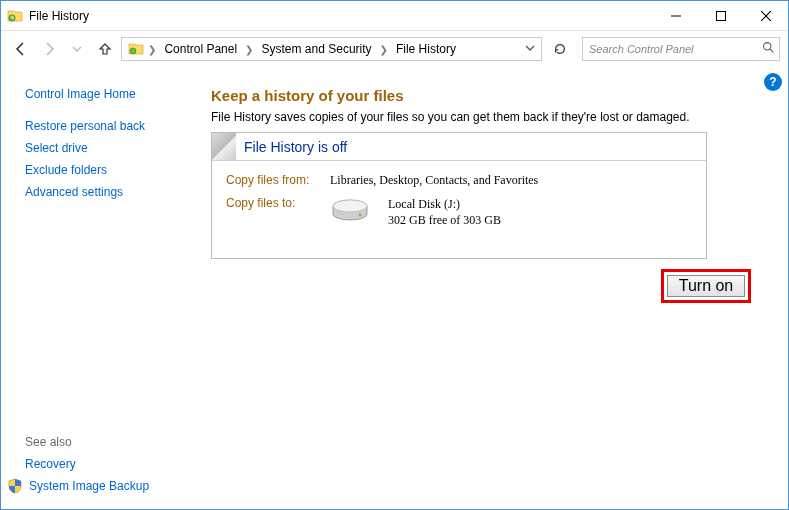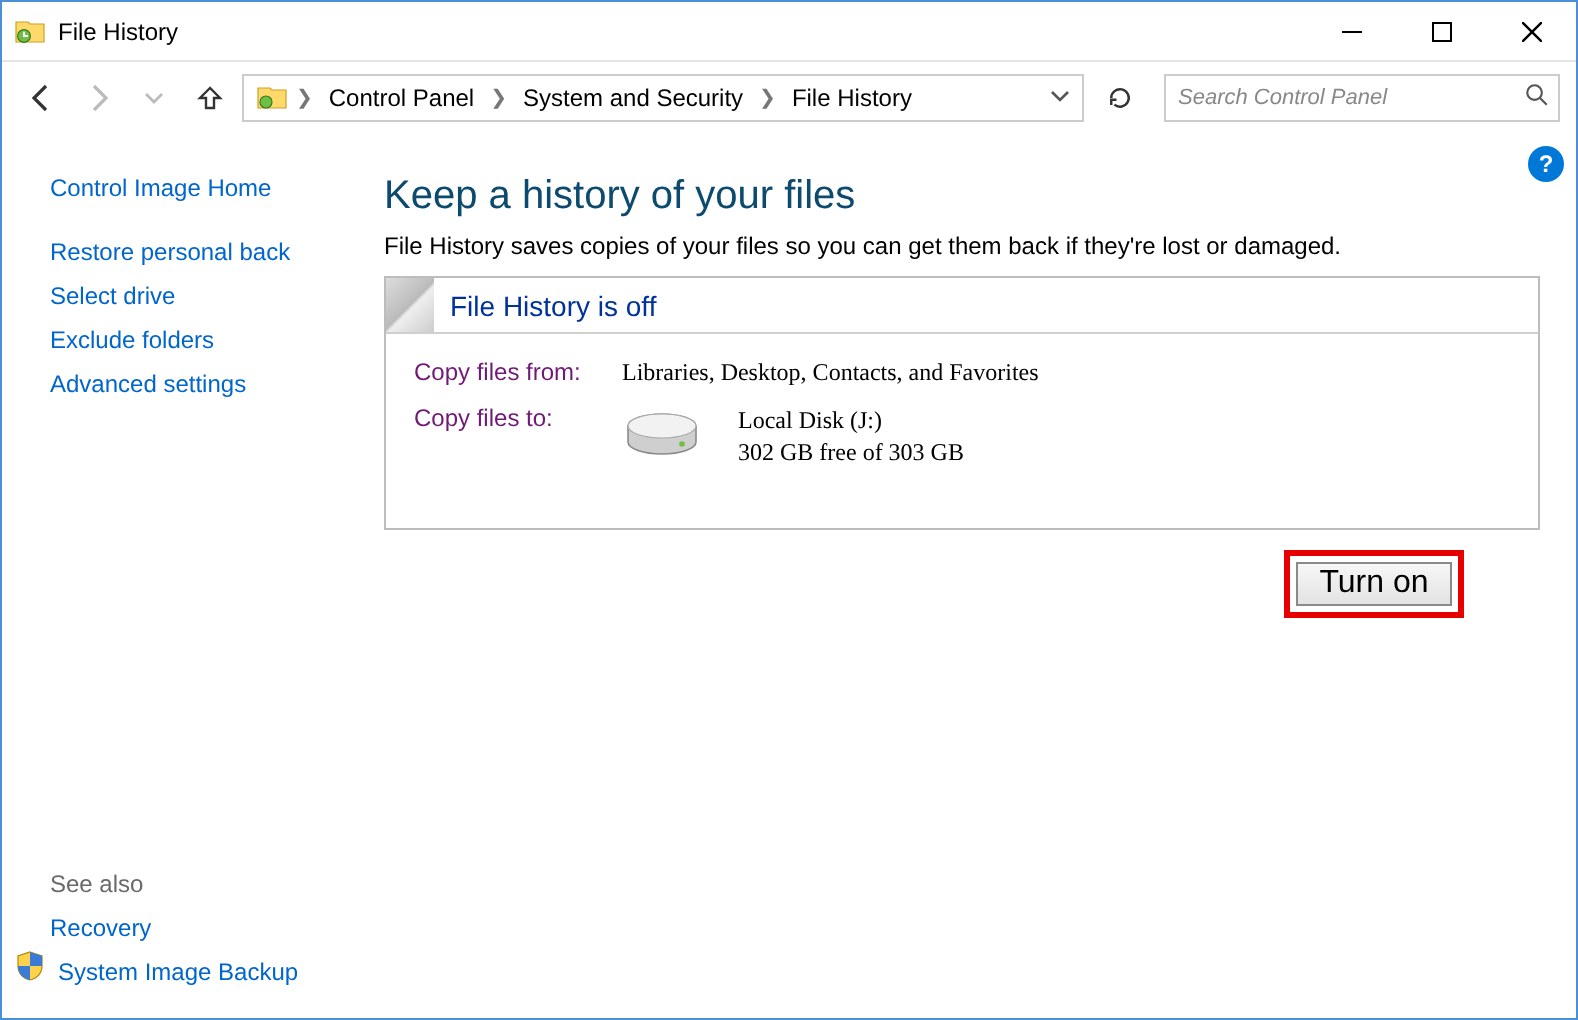--- a/index.html
+++ b/index.html
@@ -154,20 +154,21 @@
     display: block;
   }
   .sidebar .spacer { flex: 1; }
   .see-also-label {
     color: #6a6a6a;
     font-size: 12px;
     padding: 8px 0 4px 0;
   }
   .shield-row {
     display: flex;
+    align-items: center;
     gap: 6px;
     margin-left: -18px;
   }
   .shield-icon {
     width: 16px; height: 16px;
     display: inline-flex;
   }
   .content {
     flex: 1;
     padding: 20px 18px 12px 0;
@@ -182,32 +183,32 @@
     background: #0078d7;
     color: #fff;
     font-weight: bold;
     font-size: 12px;
     display: flex;
     align-items: center;
     justify-content: center;
     cursor: pointer;
   }
   .content h1 {
-    color: #0c4a6e;
-    font-weight: normal;
-    font-size: 20px;
+    color: #a16207;
+    font-weight: bold;
+    font-size: 15px;
     margin: 0 0 6px 0;
   }
   .content .desc {
     font-size: 12px;
     margin-bottom: 8px;
   }
   .panel {
     border: 1px solid #bdbdbd;
-    width: 578px;
+    width: 496px;
   }
   .panel-header {
     display: flex;
     align-items: center;
     border-bottom: 1px solid #d0d0d0;
     height: 28px;
   }
   .panel-thumb {
     width: 24px; height: 27px;
     background: linear-gradient(135deg,#ddd,#bbb 50%,#eee 55%,#ccc);
@@ -220,29 +221,28 @@
   .panel-body {
     padding: 12px 14px 22px 14px;
     font-size: 12px;
   }
   .panel-row {
     display: flex;
     margin-bottom: 8px;
   }
   .panel-label {
     width: 104px;
-    color: #701a75;
+    color: #a16207;
   }
   .panel-value {
     flex: 1;
     font-family: Liberation Serif, serif;
   }
   .drive-row {
     display: flex;
-    align-items: center;
     gap: 18px;
   }
   .drive-icon {
     width: 40px; height: 30px;
     margin-left: 0;
   }
   .drive-text {
     line-height: 1.35;
   }
   .action-row {

